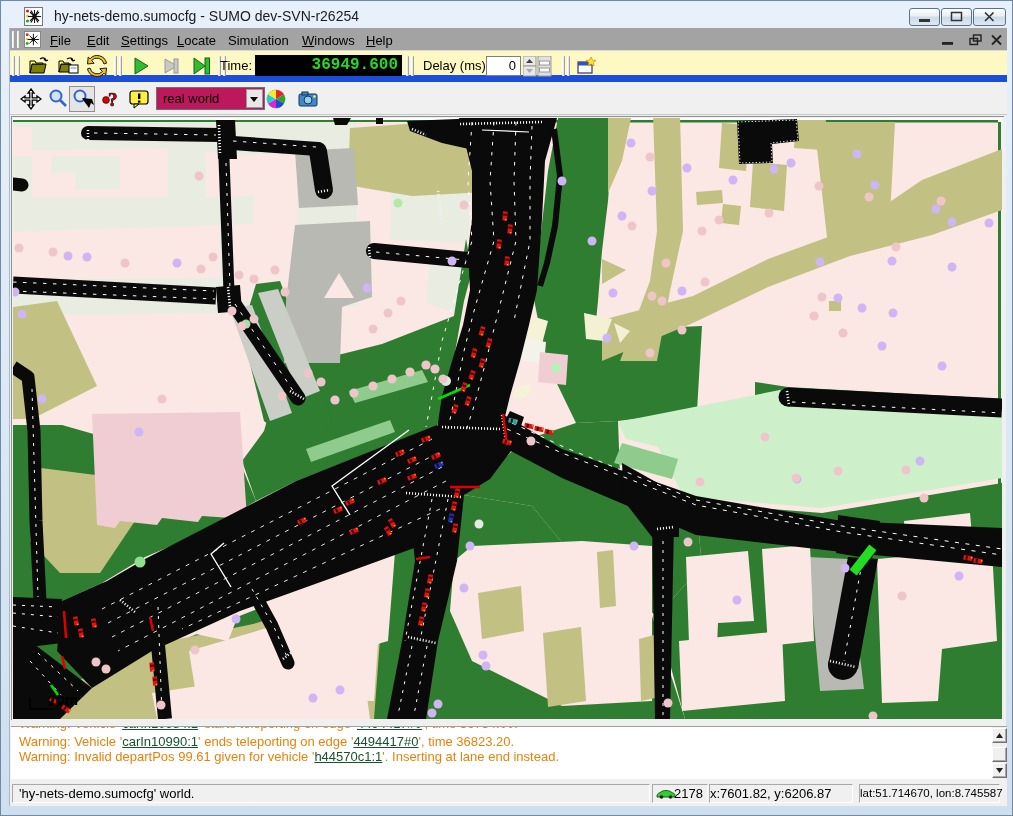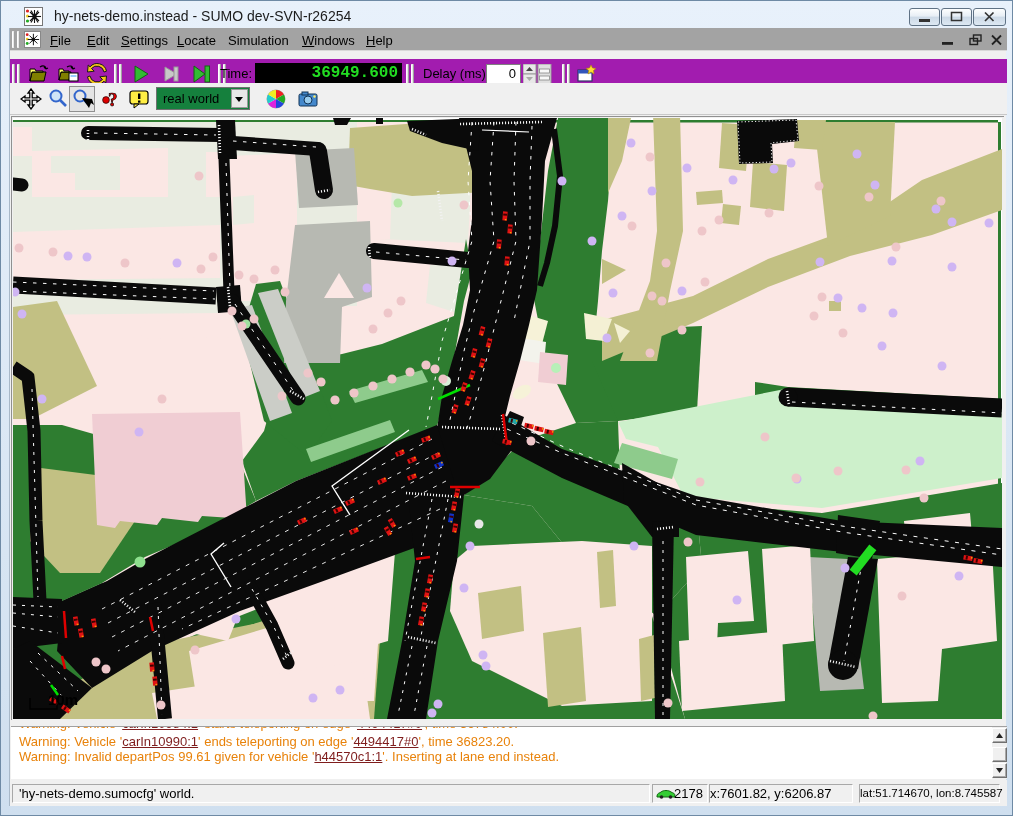--- a/index.html
+++ b/index.html
@@ -9,34 +9,34 @@
   border:1px solid #6e8aa5; background:linear-gradient(#e8f1fb,#cfdfef); }
 #titlebar { position:absolute; left:0; top:0; width:1013px; height:28px; }
 #titleicon { position:absolute; left:23px; top:6px; width:19px; height:19px; background:#fff; border:1px solid #777; }
 #titletext { position:absolute; left:53px; top:7px; font-size:14px; color:#1c1c1c; }
 .capbtn { position:absolute; top:7px; width:31px; height:18px; border:1px solid #5f7285; border-radius:3px;
   background:linear-gradient(#fdfefe,#e7eef5 45%,#ccd9e6 50%,#dde8f2); }
 #client { position:absolute; left:8px; top:27px; width:997px; height:778px; background:#f0f0f0; border-left:1px solid #a8b8c8;}
 #menubar { position:absolute; left:0px; top:0px; width:997px; height:23px; background:#a3a3a3; border-bottom:1px solid #d8d8d8;}
 .menuitem { position:absolute; top:5px; font-size:13px; color:#000; }
 .grip { position:absolute; width:3px; background:#e8e8e8; border-left:1px solid #fff; border-right:1px solid #a0a0a0; border-radius:1px;}
-#toolbar1 { position:absolute; left:0; top:31px; width:997px; height:31px; background:#a21caf; border-bottom:4px solid #1d4ed8;}
+#toolbar1 { position:absolute; left:0; top:23px; width:997px; height:31px; background:#fef9c3; border-bottom:7px solid #1d4ed8;}
 #toolbar2 { position:absolute; left:0; top:55px; width:997px; height:32px; background:#f0f0f0; border-bottom:1px solid #c8c8c8;}
 .tbtn { position:absolute; width:22px; height:22px; }
 #lcd { position:absolute; left:245px; top:4px; width:147px; height:21px; background:#000;
   color:#22dd22; font-family:"Liberation Mono", monospace; font-weight:bold; font-size:16px;
   text-align:right; line-height:20px; padding-right:4px;}
 #delaybox { position:absolute; left:476px; top:5px; width:35px; height:20px; background:#fff; border:1px solid #808080;
   font-size:13px; text-align:right; line-height:18px; padding-right:4px;}
-#combo { position:absolute; left:146px; top:4px; width:94px; height:23px; background:#15803d; border:1px solid #707070; font-size:13px; }
+#combo { position:absolute; left:146px; top:4px; width:109px; height:23px; background:#be185d; border:1px solid #707070; font-size:13px; }
 #mapwrap { position:absolute; left:1px; top:88px; width:993px; height:604px; border-top:1px solid #909090; border-left:1px solid #909090; background:#f0f0f0; }
 #msg { position:absolute; left:1px; top:698px; width:996px; height:53px; background:#fff; border-top:1px solid #a0a0a0;
   font-size:13px; overflow:hidden;}
 .warn { color:#e8820a; white-space:pre; }
-.lnk { color:#7f1d1d; text-decoration:underline; }
+.lnk { color:#14532d; text-decoration:underline; }
 #msgscroll { position:absolute; right:0px; top:0px; width:15px; height:52px; background:#f0f0f0; }
 .sbtn { position:absolute; left:0; width:15px; height:15px; background:#f0f0f0; border:1px solid #fff;
   border-right-color:#707070; border-bottom-color:#707070; box-shadow:inset -1px -1px 0 #a8a8a8;}
 #statusbar { position:absolute; left:0px; top:752px; width:997px; height:26px; background:#f0f0f0; font-size:13px;}
 .spanel { position:absolute; top:4px; height:19px; border:1px solid #a8a8a8; border-right-color:#fff; border-bottom-color:#fff; line-height:17px; background:#f0f0f0; white-space:nowrap;}
 </style>
 </head>
 <body>
 <div id="win">
   <div id="titlebar">
@@ -47,21 +47,21 @@
       <g stroke="#111" stroke-width="1.1">
             <line x1="9.5" y1="2" x2="9.5" y2="15"></line>
             <line x1="3" y1="8.5" x2="16" y2="8.5"></line>
             <line x1="5" y1="4" x2="14" y2="13"></line>
             <line x1="14" y1="4" x2="5" y2="13"></line>
             <line x1="6" y1="2.5" x2="13" y2="14.5"></line>
             <line x1="13" y1="2.5" x2="6" y2="14.5"></line>
           </g>
       <circle cx="9.5" cy="8.5" r="2.2" fill="#111"></circle>
         </svg></div>
-    <div id="titletext">hy-nets-demo.instead - SUMO dev-SVN-r26254</div>
+    <div id="titletext">hy-nets-demo.sumocfg - SUMO dev-SVN-r26254</div>
     <div class="capbtn" style="left:908px;"><svg width="29" height="16">
           <rect x="9" y="10" width="11" height="3" fill="#333"></rect>
         </svg></div>
     <div class="capbtn" style="left:940px;"><svg width="29" height="16">
           <rect x="9.5" y="3.5" width="10" height="8" fill="none" stroke="#333" stroke-width="1.5"></rect>
         </svg></div>
     <div class="capbtn" style="left:972px;width:33px;"><svg width="31" height="16">
           <path d="M11 3.5 L19.5 12 M19.5 3.5 L11 12" stroke="#333" stroke-width="1.7"></path>
         </svg></div>
   </div>

